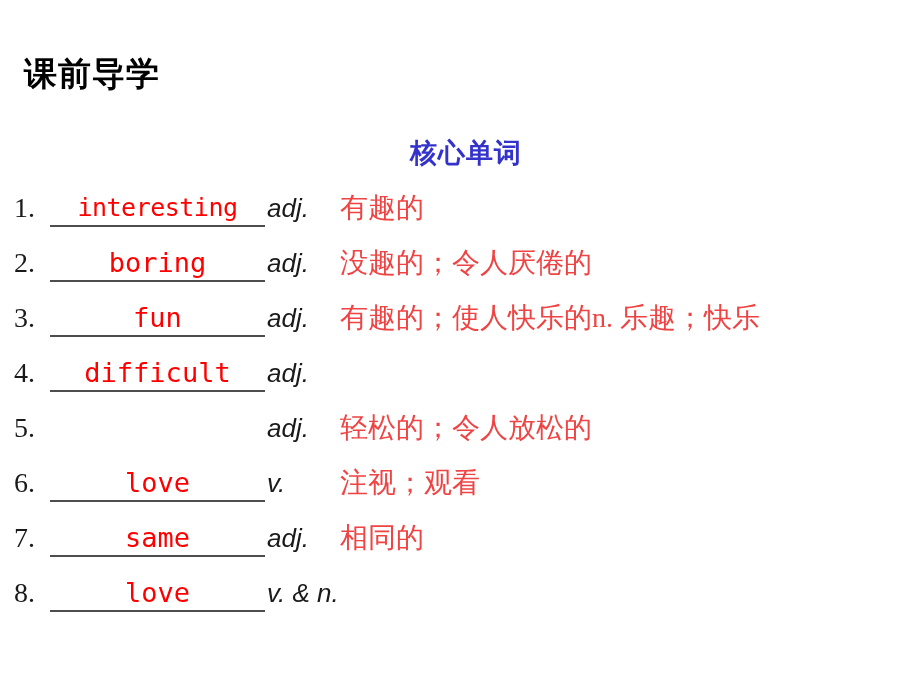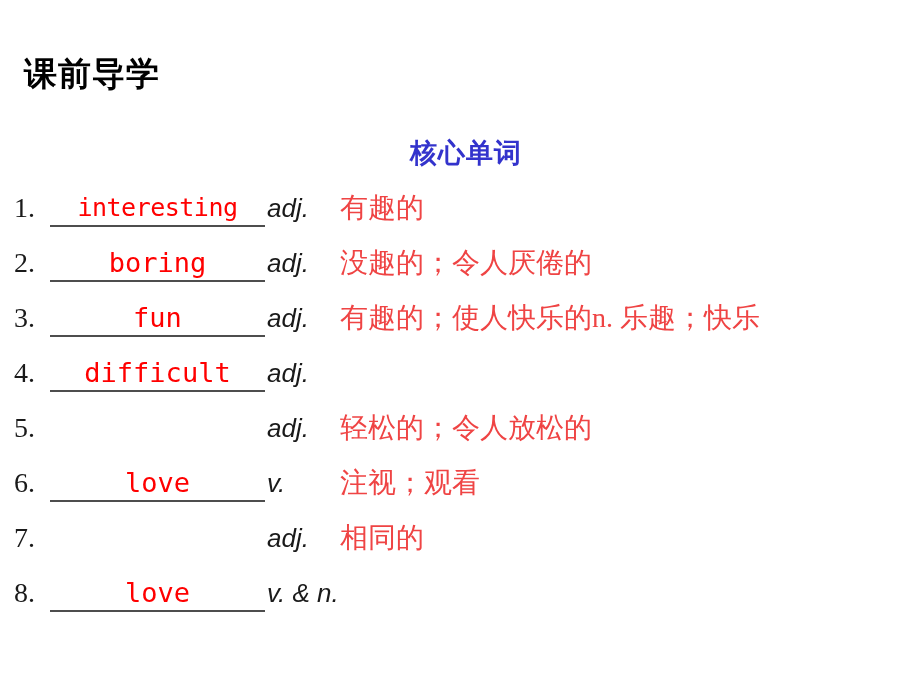--- a/index.html
+++ b/index.html
@@ -175,20 +175,21 @@
         <span class="meaning">轻松的；令人放松的</span>
       </div>
       <div class="vocab-row">
         <span class="row-num">6.</span>
         <span class="blank"><span class="answer">love</span></span>
         <span class="pos">v.</span>
         <span class="meaning">注视；观看</span>
       </div>
       <div class="vocab-row">
         <span class="row-num">7.</span>
+        <span class="blank"><span class="answer">same</span></span>
         <span class="pos">adj.</span>
         <span class="meaning">相同的</span>
       </div>
       <div class="vocab-row">
         <span class="row-num">8.</span>
         <span class="blank"><span class="answer">love</span></span>
         <span class="pos">v. &amp; n.</span>
       </div>
     </div>
 

